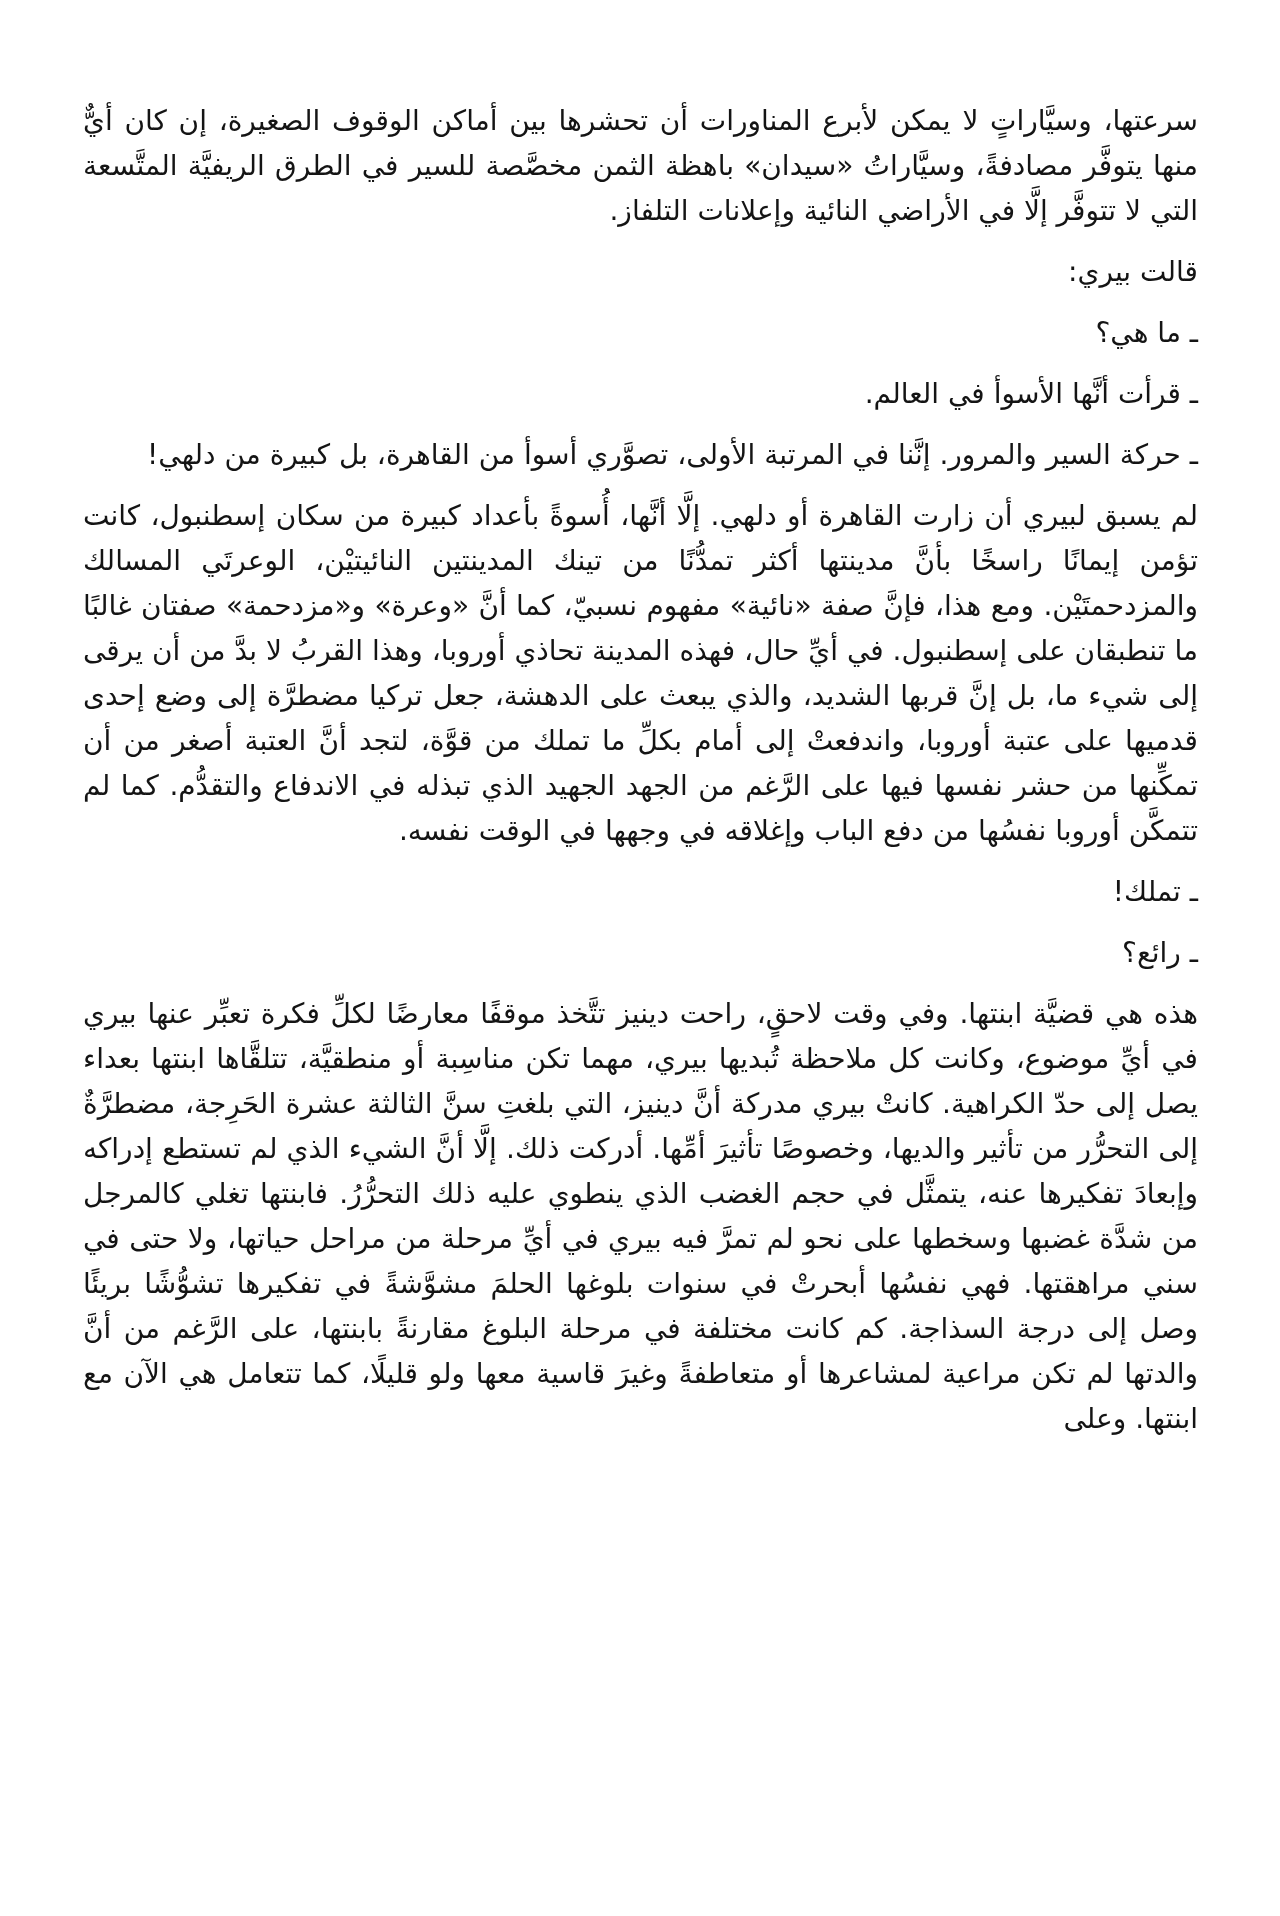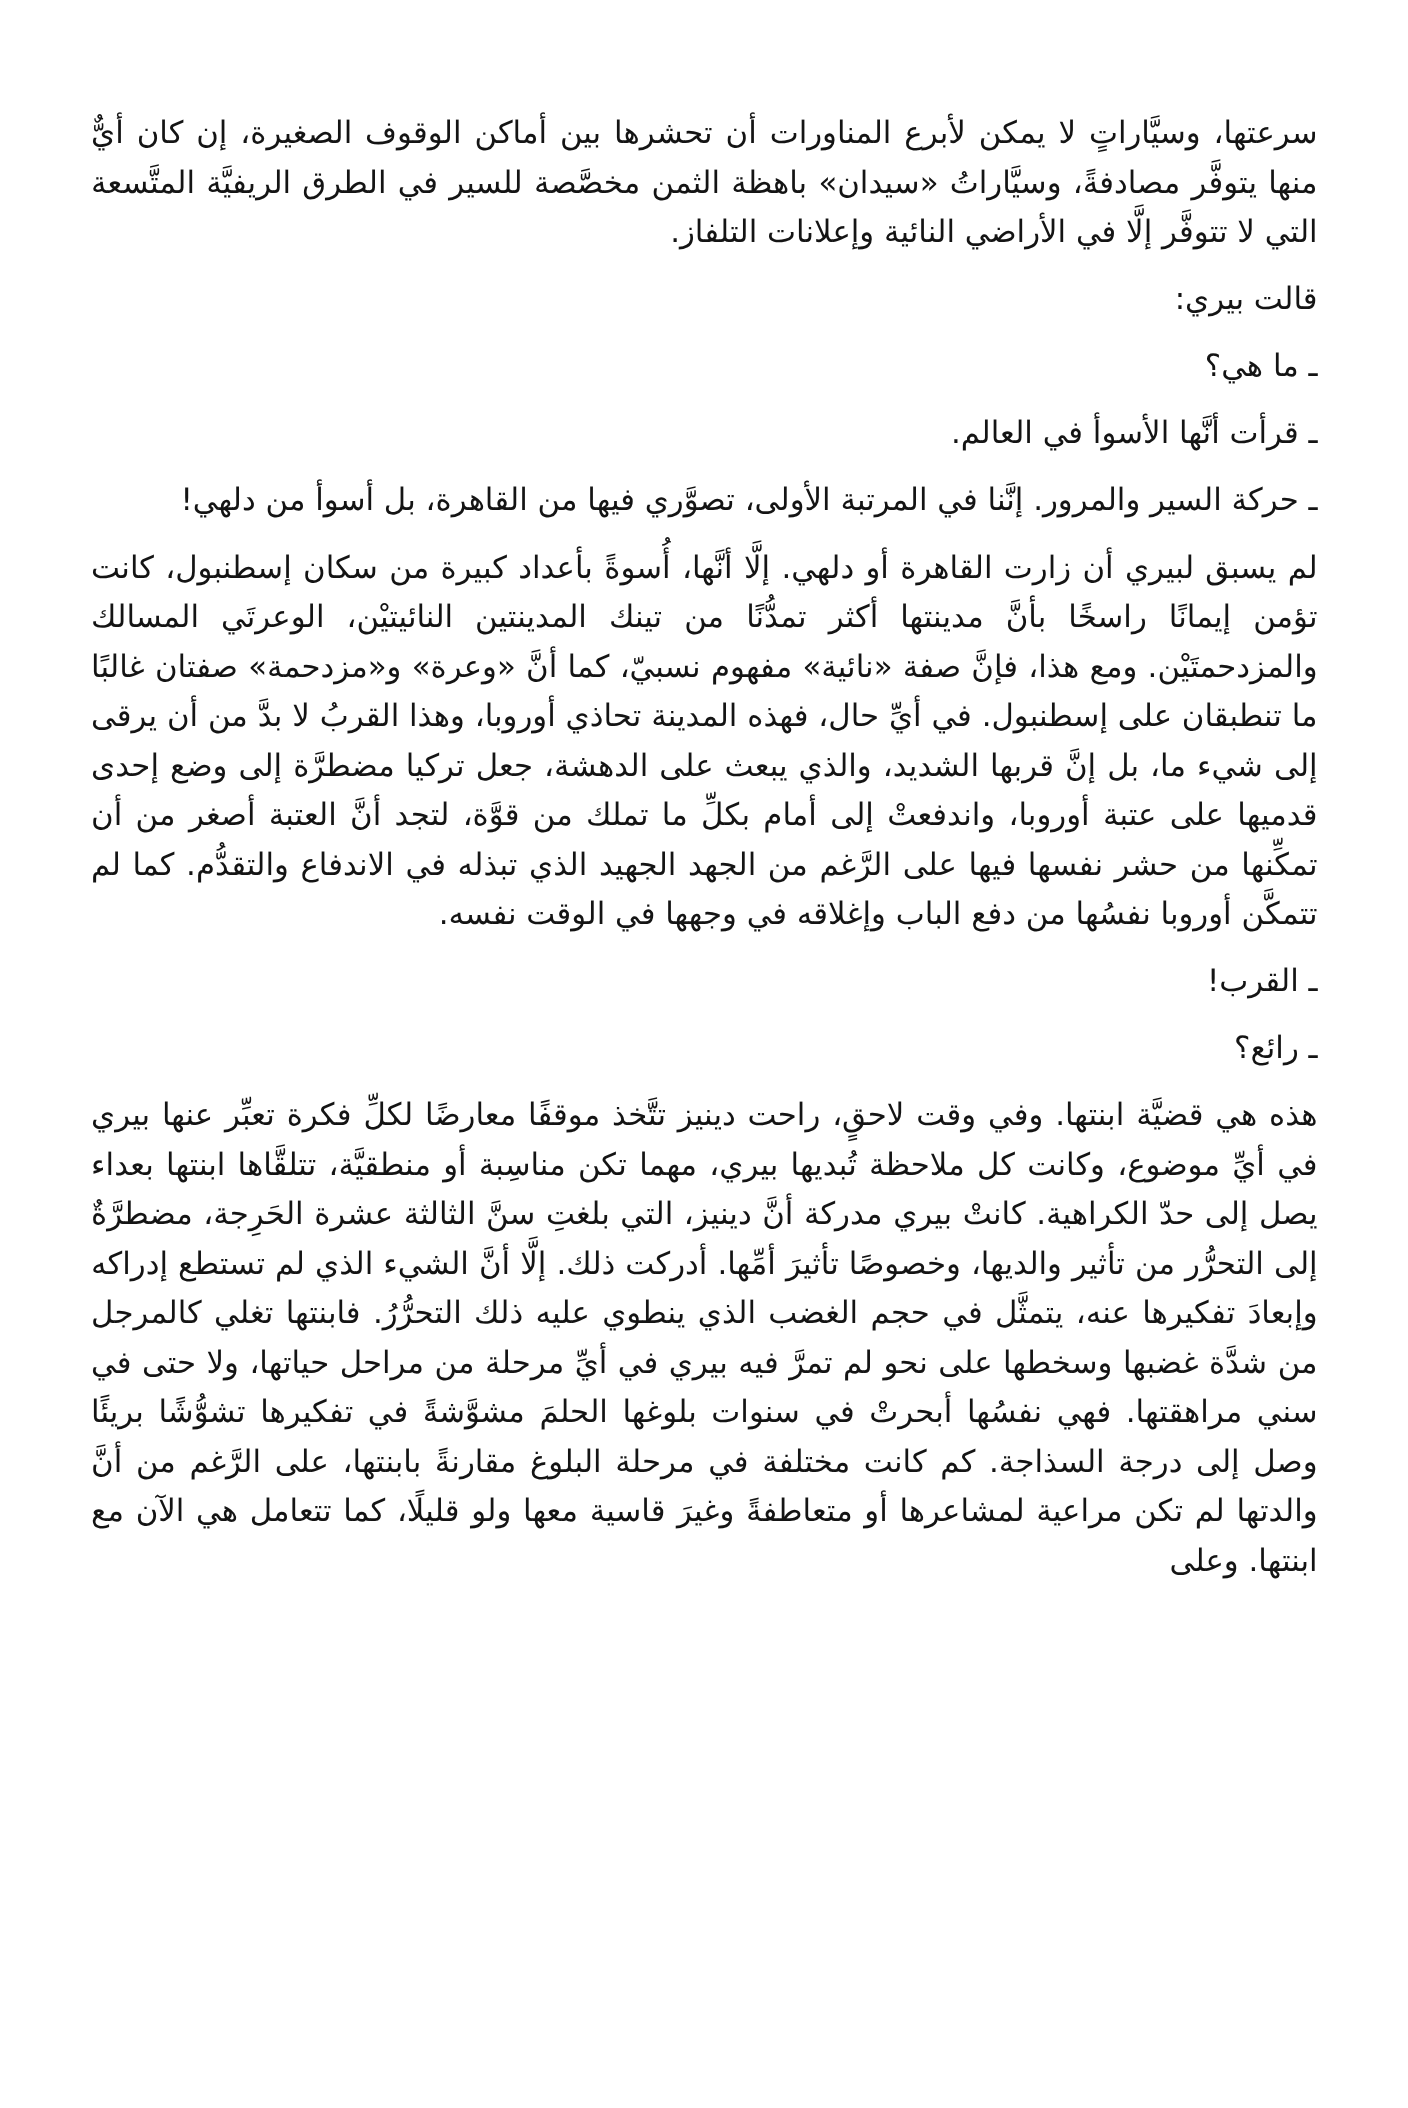--- a/index.html
+++ b/index.html
@@ -45,20 +45,20 @@
 </style>
 </head>
 <body>
 
 <div class="page">
   <div class="text-column">
       <p class="paragraph">سرعتها، وسيَّاراتٍ لا يمكن لأبرع المناورات أن تحشرها بين أماكن الوقوف الصغيرة، إن كان أيٌّ منها يتوفَّر مصادفةً، وسيَّاراتُ «سيدان» باهظة الثمن مخصَّصة للسير في الطرق الريفيَّة المتَّسعة التي لا تتوفَّر إلَّا في الأراضي النائية وإعلانات التلفاز.</p>
       <p class="speaker">قالت بيري:</p>
       <p class="dialogue">ـ ما هي؟</p>
       <p class="dialogue">ـ قرأت أنَّها الأسوأ في العالم.</p>
-      <p class="dialogue">ـ حركة السير والمرور. إنَّنا في المرتبة الأولى، تصوَّري فيها من القاهرة، بل أسوأ من دلهي!</p>
+      <p class="dialogue">ـ حركة السير والمرور. إنَّنا في المرتبة الأولى، تصوَّري أسوأ من القاهرة، بل كبيرة من دلهي!</p>
       <p class="paragraph">لم يسبق لبيري أن زارت القاهرة أو دلهي. إلَّا أنَّها، أُسوةً بأعداد كبيرة من سكان إسطنبول، كانت تؤمن إيمانًا راسخًا بأنَّ مدينتها أكثر تمدُّنًا من تينك المدينتين النائيتيْن، الوعرتَي المسالك والمزدحمتَيْن. ومع هذا، فإنَّ صفة «نائية» مفهوم نسبيّ، كما أنَّ «وعرة» و«مزدحمة» صفتان غالبًا ما تنطبقان على إسطنبول. في أيِّ حال، فهذه المدينة تحاذي أوروبا، وهذا القربُ لا بدَّ من أن يرقى إلى شيء ما، بل إنَّ قربها الشديد، والذي يبعث على الدهشة، جعل تركيا مضطرَّة إلى وضع إحدى قدميها على عتبة أوروبا، واندفعتْ إلى أمام بكلِّ ما تملك من قوَّة، لتجد أنَّ العتبة أصغر من أن تمكِّنها من حشر نفسها فيها على الرَّغم من الجهد الجهيد الذي تبذله في الاندفاع والتقدُّم. كما لم تتمكَّن أوروبا نفسُها من دفع الباب وإغلاقه في وجهها في الوقت نفسه.</p>
-      <p class="dialogue">ـ القرب!</p>
+      <p class="dialogue">ـ تملك!</p>
       <p class="dialogue">ـ رائع؟</p>
       <p class="paragraph">هذه هي قضيَّة ابنتها. وفي وقت لاحقٍ، راحت دينيز تتَّخذ موقفًا معارضًا لكلِّ فكرة تعبِّر عنها بيري في أيِّ موضوع، وكانت كل ملاحظة تُبديها بيري، مهما تكن مناسِبة أو منطقيَّة، تتلقَّاها ابنتها بعداء يصل إلى حدّ الكراهية. كانتْ بيري مدركة أنَّ دينيز، التي بلغتِ سنَّ الثالثة عشرة الحَرِجة، مضطرَّةٌ إلى التحرُّر من تأثير والديها، وخصوصًا تأثيرَ أمِّها. أدركت ذلك. إلَّا أنَّ الشيء الذي لم تستطع إدراكه وإبعادَ تفكيرها عنه، يتمثَّل في حجم الغضب الذي ينطوي عليه ذلك التحرُّرُ. فابنتها تغلي كالمرجل من شدَّة غضبها وسخطها على نحو لم تمرَّ فيه بيري في أيِّ مرحلة من مراحل حياتها، ولا حتى في سني مراهقتها. فهي نفسُها أبحرتْ في سنوات بلوغها الحلمَ مشوَّشةً في تفكيرها تشوُّشًا بريئًا وصل إلى درجة السذاجة. كم كانت مختلفة في مرحلة البلوغ مقارنةً بابنتها، على الرَّغم من أنَّ والدتها لم تكن مراعية لمشاعرها أو متعاطفةً وغيرَ قاسية معها ولو قليلًا، كما تتعامل هي الآن مع ابنتها. وعلى</p>
     </div>
   <span class="stray-mark">ﹰ</span>
 </div>
 
 </body></html>

